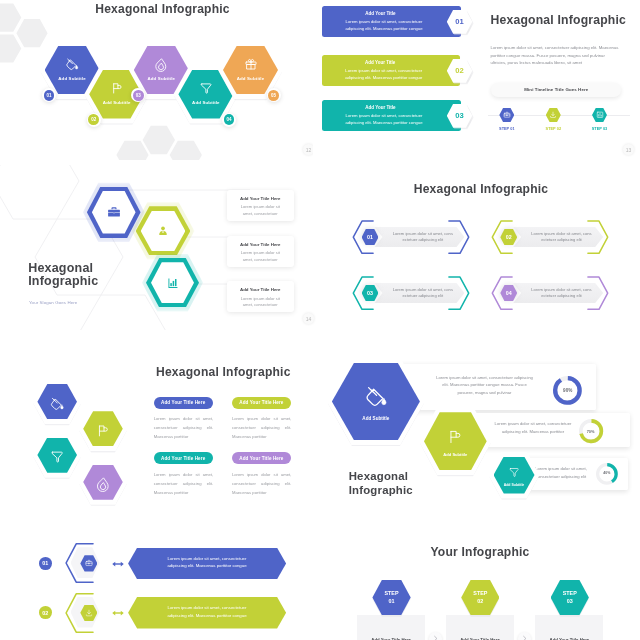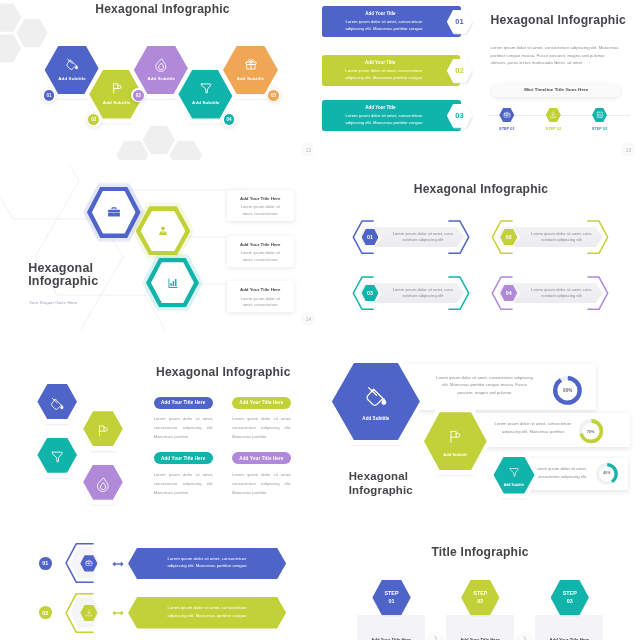--- a/index.html
+++ b/index.html
@@ -616,21 +616,21 @@
             <path d="M13 6.5 L1 16 L13 25.5 Z"></path>
             <path d="M35 6.5 L47 16 L35 25.5 Z"></path>
           </g>
         </svg>
         <div class="s7bar" style="left:128.1px;top:77.1px;width:158px;height:31.5px;background:#c2d137"></div>
         <div class="s7bartxt" style="left:163px;top:84.1px;width:88px">Lorem ipsum dolor sit amet, consectetuer adipiscing elit. Maecenas porttitor congue</div>
       </div>
 </div>
 
 <div class="slide" id="slide-8">
-  <div class="ttl s8title">Title Infographic</div>
+  <div class="ttl s8title">Your Infographic</div>
   <div id="s8-steps">
         <div class="s8card" style="left:37.2px;top:95px;width:68px;height:45px">
           <div class="s8ct" style="top:21.5px">Add Your Title Here</div>
         </div>
         <div class="s8hexsh" style="left:52.4px;top:61.3px;width:38.3px;height:35.4px"></div>
         <div class="s8hex" style="left:52.4px;top:59.8px;width:38.3px;height:35.4px;background:#4f64c8">
           <div style="position:absolute;left:0;right:0;top:10.6px;font-size:5.4px">STEP</div>
           <div style="position:absolute;left:0;right:0;top:18.6px;font-size:5.4px">01</div>
         </div>
         <div class="s8arrow" style="left:109.2px;top:112.4px">

